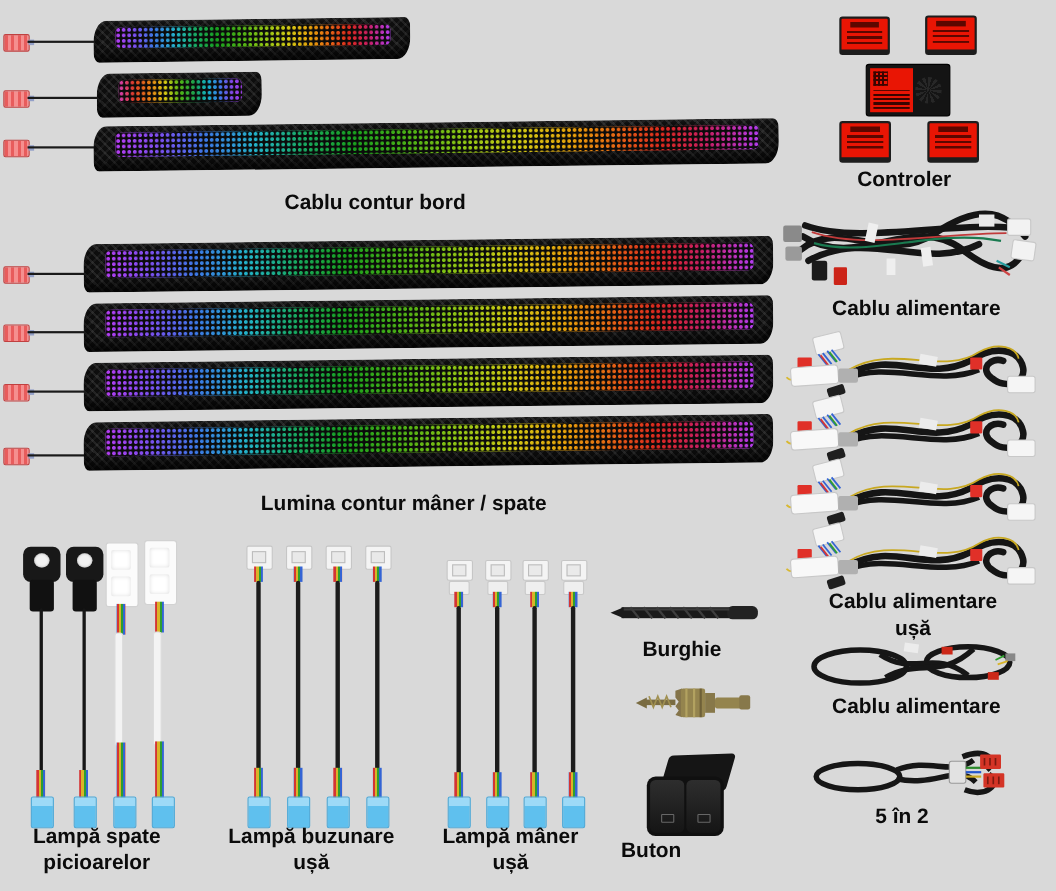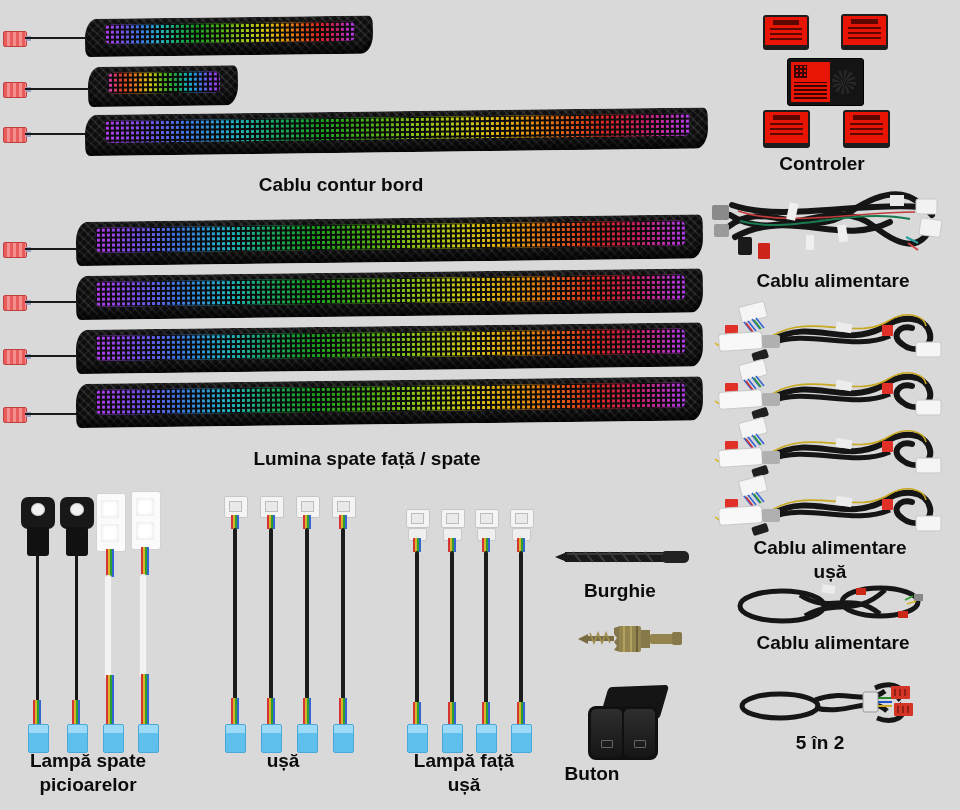--- a/index.html
+++ b/index.html
@@ -116,21 +116,21 @@
     <div class="led-strip" style="left:76px;top:330px;width:627px;height:44px;">
       <div class="led-band"></div>
     </div>
 
     <div class="conn-red" style="left:3px;top:407px;"></div>
     <div class="wire" style="left:25px;top:413px;width:58px;"></div>
     <div class="led-strip" style="left:76px;top:384px;width:627px;height:44px;">
       <div class="led-band"></div>
     </div>
 
-    <div class="lbl" style="left:367px;top:447px;">Lumina spate față / spate</div>
+    <div class="lbl" style="left:367px;top:447px;">Lumina contur mâner / spate</div>
   </div>
 
   <div>
     <div class="ctrl-box" style="left:763px;top:15px;width:46px;height:35px;"></div>
     <div class="ctrl-box" style="left:841px;top:14px;width:47px;height:36px;"></div>
     <div class="ctrl-main" style="left:787px;top:58px;width:75px;height:46px;">
       <div class="ctrl-main-red"></div>
       <div class="ctrl-main-logo"></div>
     </div>
     <div class="ctrl-box" style="left:763px;top:110px;width:47px;height:38px;"></div>
@@ -329,20 +329,21 @@
     <div class="rb-wires" style="left:303px;top:698px;height:27px;"></div>
     <div class="conn-blue" style="left:297px;top:724px;"></div>
 
     <div class="conn-white-sm" style="left:332px;top:496px;"></div>
     <div class="rb-wires" style="left:339px;top:515px;height:14px;"></div>
     <div class="cable" style="left:341px;top:528px;height:172px;"></div>
     <div class="rb-wires" style="left:339px;top:698px;height:27px;"></div>
     <div class="conn-blue" style="left:333px;top:724px;"></div>
 
     <div class="lbl" style="left:283px;top:749px;">
+      <div>Lampă buzunare</div>
       <div>ușă</div>
     </div>
   </div>
 
   <div>
     <div class="conn-white-tall" style="left:406px;top:509px;"></div>
     <div class="rb-wires" style="left:413px;top:538px;height:14px;"></div>
     <div class="cable" style="left:415px;top:551px;height:153px;"></div>
     <div class="rb-wires" style="left:413px;top:702px;height:23px;"></div>
     <div class="conn-blue" style="left:407px;top:724px;"></div>
@@ -359,21 +360,21 @@
     <div class="rb-wires" style="left:482px;top:702px;height:23px;"></div>
     <div class="conn-blue" style="left:476px;top:724px;"></div>
 
     <div class="conn-white-tall" style="left:510px;top:509px;"></div>
     <div class="rb-wires" style="left:517px;top:538px;height:14px;"></div>
     <div class="cable" style="left:519px;top:551px;height:153px;"></div>
     <div class="rb-wires" style="left:517px;top:702px;height:23px;"></div>
     <div class="conn-blue" style="left:511px;top:724px;"></div>
 
     <div class="lbl" style="left:464px;top:749px;">
-      <div>Lampă față</div>
+      <div>Lampă mâner</div>
       <div>ușă</div>
     </div>
   </div>
 
   <div>
     <svg style="left:553px;top:546px;" width="140" height="22" viewBox="0 0 140 22">
       <polygon points="2,11 14,6 14,16" fill="#1a1a1a"></polygon>
       <rect x="12" y="6" width="100" height="10" fill="#1a1a1a"></rect>
       <rect x="108" y="5" width="28" height="12" rx="5" fill="#222"></rect>
       <g stroke="#3e3e3e" stroke-width="2" fill="none">

